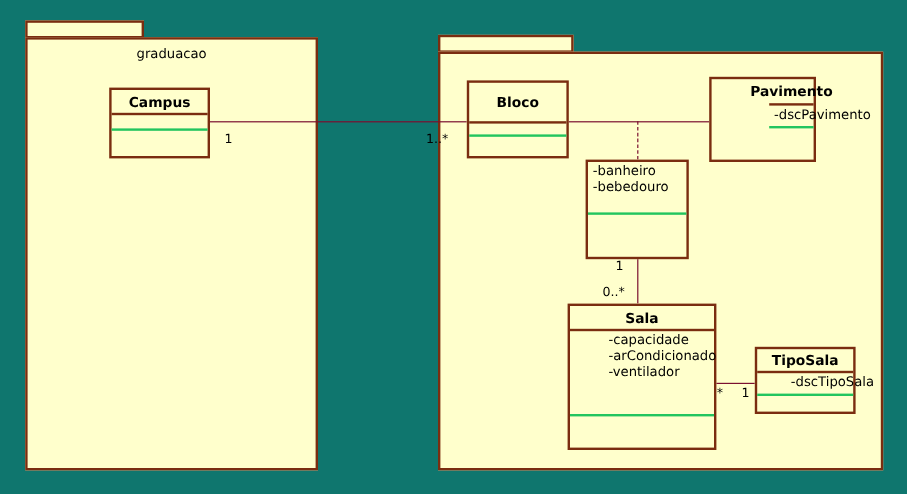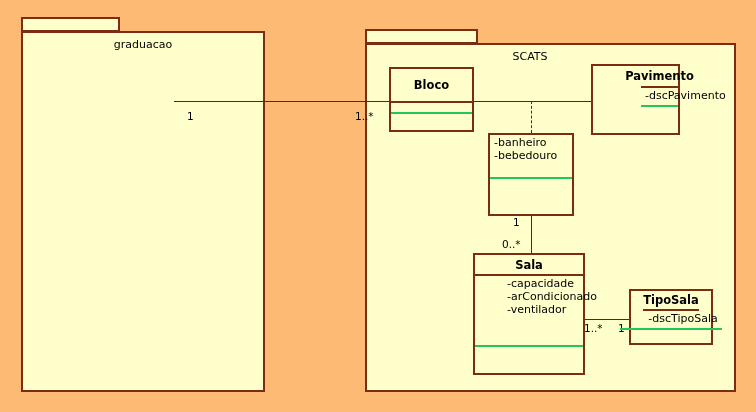--- a/index.html
+++ b/index.html
@@ -4,21 +4,21 @@
 <style>
   html, body {
     margin: 0;
     padding: 0;
     background: #ffffff;
   }
   #canvas {
     position: relative;
     width: 756px;
     height: 412px;
-    background: #fdba74;
+    background: #0f766e;
     font-family: "DejaVu Sans", "Liberation Sans", sans-serif;
     overflow: hidden;
   }
 
   
   .pkg-tab {
     position: absolute;
     background: #ffffcc;
     border: 2px solid #7a2d10;
     box-sizing: border-box;
@@ -102,38 +102,42 @@
 <body>
 
 <div id="canvas">
 
   <div class="pkg-tab" style="left:21px; top:17px; width:99px; height:15px;"></div>
   <div class="pkg-body" style="left:21px; top:31px; width:244px; height:361px;"></div>
   <div class="pkg-name" style="left:21px; top:38px; width:244px;">graduacao</div>
 
   <div class="pkg-tab" style="left:365px; top:29px; width:113px; height:15px;"></div>
   <div class="pkg-body" style="left:365px; top:43px; width:371px; height:349px;"></div>
-  <div class="pkg-name" style="left:450px; top:50px; width:160px;">SCATS</div>
 
   <div class="edge-h" style="left:174px; top:101px; width:215px;"></div>
   <div class="mult" style="left:187px; top:110px;">1</div>
   <div class="mult" style="left:355px; top:110px;">1..*</div>
 
   <div class="edge-h" style="left:473px; top:101px; width:118px;"></div>
 
   <div class="edge-v-dashed" style="left:531px; top:101px; height:32px;"></div>
 
   <div class="edge-v" style="left:531px; top:215px; height:38px;"></div>
   <div class="mult" style="left:513px; top:216px;">1</div>
   <div class="mult" style="left:502px; top:238px;">0..*</div>
 
   <div class="edge-h" style="left:580px; top:319px; width:49px;"></div>
   <div class="mult" style="left:584px; top:322px;">1..*</div>
   <div class="mult" style="left:618px; top:322px;">1</div>
 
+  <div class="cls" style="left:91px; top:73px; width:84px; height:59px;">
+    <div class="cls-name" style="height:21px;">Campus</div>
+    <div class="cls-attrs" style="height:13px;"></div>
+    <div class="cls-ops"></div>
+  </div>
 
   <div class="cls" style="left:389px; top:67px; width:85px; height:65px;">
     <div class="cls-name" style="height:34px;">Bloco</div>
     <div class="cls-attrs" style="height:11px;"></div>
     <div class="cls-ops"></div>
   </div>
 
   <div class="cls" style="left:591px; top:64px; width:89px; height:71px;padding-left:48px;">
     <div class="cls-name" style="height:22px;">Pavimento</div>
     <div class="cls-attrs" style="height:19px;">
@@ -143,31 +147,31 @@
   </div>
 
   <div class="cls" style="left:488px; top:133px; width:86px; height:83px;">
     <div class="cls-attrs" style="height:44px;">
       <div class="cls-attr">-banheiro</div>
       <div class="cls-attr">-bebedouro</div>
     </div>
     <div class="cls-ops"></div>
   </div>
 
-  <div class="cls" style="left:473px; top:253px; width:112px; height:122px;justify-content:space-between;">
+  <div class="cls" style="left:473px; top:253px; width:124px; height:122px;justify-content:space-between;">
     <div class="cls-name" style="height:21px;">Sala</div>
     <div class="cls-attrs" style="height:71px;padding-left:32px;">
       <div class="cls-attr">-capacidade</div>
       <div class="cls-attr">-arCondicionado</div>
       <div class="cls-attr">-ventilador</div>
     </div>
     <div class="cls-ops"></div>
   </div>
 
-  <div class="cls" style="left:629px; top:289px; width:84px; height:56px;align-items:center;">
+  <div class="cls" style="left:629px; top:289px; width:84px; height:56px;">
     <div class="cls-name" style="height:20px;">TipoSala</div>
     <div class="cls-attrs" style="height:19px;padding-left:28px;">
       <div class="cls-attr">-dscTipoSala</div>
     </div>
     <div class="cls-ops"></div>
   </div>
 
 </div>
 
 </body></html>

